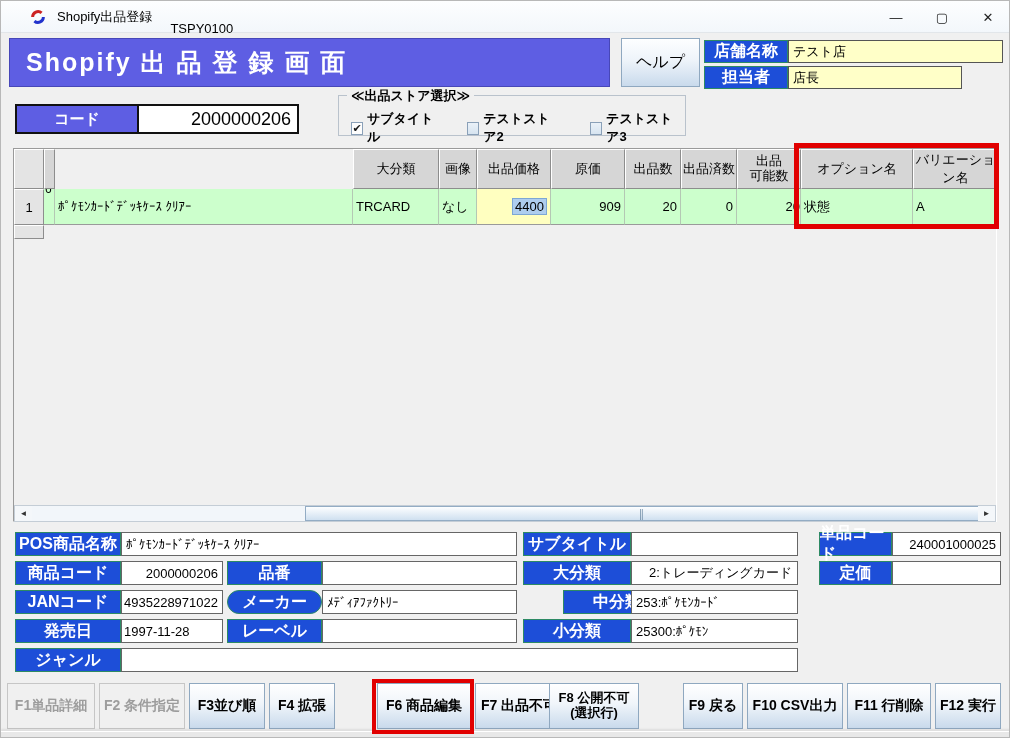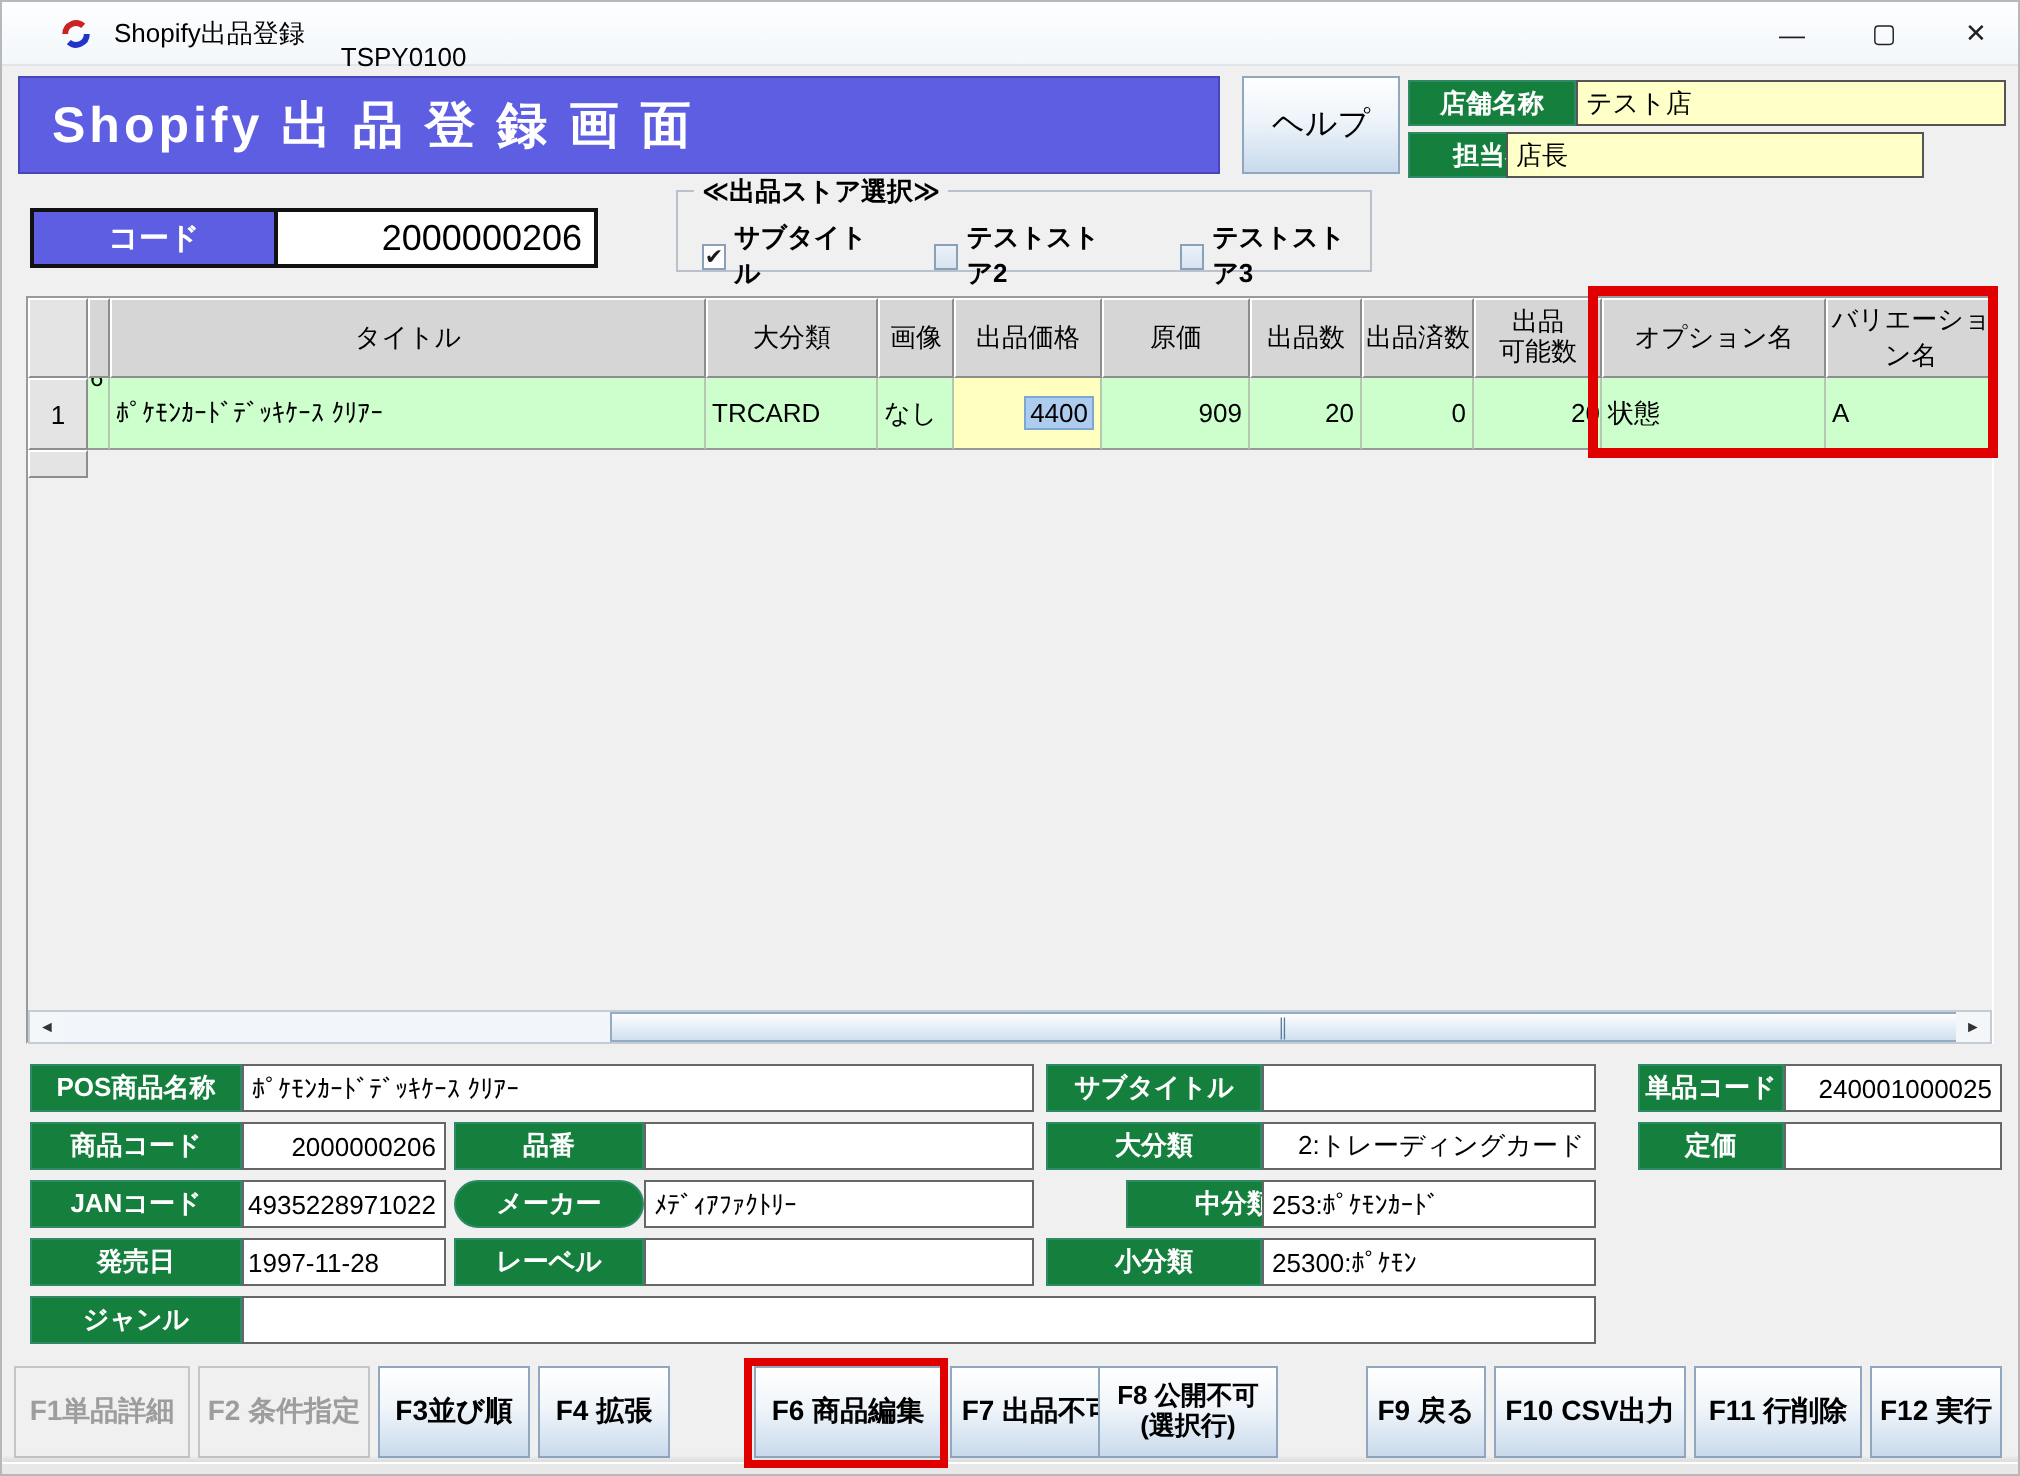--- a/index.html
+++ b/index.html
@@ -23,21 +23,21 @@
     font-size:13px; color:#222; cursor:default; }
 
   
   .banner { left:8px; top:37px; width:601px; height:49px; background:#5e5ee3;
     border:1px solid #4747b8; color:#fff; font-weight:bold; font-size:25px;
     letter-spacing:2px; display:flex; align-items:center; padding-left:16px; }
   .help-btn { left:620px; top:37px; width:79px; height:49px;
     background:linear-gradient(#fdfeff 0%,#eef4fa 45%,#c9daec 100%);
     border:1px solid #8fa8c0; font-size:16px; display:flex; align-items:center;
     justify-content:center; box-shadow:inset 0 1px 0 #fff; }
-  .tag { background:#15803d; color:#fff; font-weight:bold; font-size:13px;
+  .tag { background:#1d4ed8; color:#fff; font-weight:bold; font-size:16px;
     display:flex; align-items:center; justify-content:center; border:1px solid #2d8a64; }
   .yfield { background:#ffffc8; border:1px solid #555; font-size:13px;
     display:flex; align-items:center; padding:0 4px; }
 
   
   .code-box { left:14px; top:103px; width:284px; height:30px; border:2px solid #111; display:flex; }
   .code-label { width:120px; background:#5e5ee3; color:#fff; font-weight:bold; font-size:15px;
     display:flex; align-items:center; justify-content:center; }
   .code-value { flex:1; background:#fff; border-left:2px solid #111; font-size:18px;
     display:flex; align-items:center; justify-content:flex-end; padding-right:6px; }
@@ -117,21 +117,21 @@
     <div class="win-btn">✕</div>
   </div>
 </div>
 
 <div class="abs banner">Shopify 出 品 登 録 画 面</div>
 <div class="abs help-btn">ヘルプ</div>
 
 <div class="abs tag" style="left:703px; top:39px; width:84px; height:23px;">店舗名称</div>
 <div class="abs yfield" style="left:787px; top:39px; width:215px; height:23px;">テスト店</div>
 <div class="abs tag" style="left:703px; top:65px; width:84px; height:23px;">担当者</div>
-<div class="abs yfield" style="left:752px; top:65px; width:209px; height:23px;">店長</div>
+<div class="abs yfield" style="left:787px; top:65px; width:174px; height:23px;">店長</div>
 
 <div class="abs code-box">
   <div class="code-label">コード</div>
   <div class="code-value">2000000206</div>
 </div>
 
 <div class="abs storesel">
   <div class="storesel-legend">≪出品ストア選択≫</div>
   <div class="storesel-items">
     <div class="chk-item">
@@ -146,21 +146,20 @@
       <span class="chk-box"></span>
       <span>テストストア3</span>
     </div>
   </div>
 </div>
 
 <div class="abs grid">
 
   <div class="gcell rowhdr" style="left:0; top:0; width:30px; height:40px;"></div>
   <div class="gcell ghead" style="left:30px; top:0; width:11px; height:40px;"></div>
-  <div class="gcell ghead" style="left:41px; top:0; width:298px; height:40px;">タイトル</div>
   <div class="gcell ghead" style="left:339px; top:0; width:86px; height:40px;">大分類</div>
   <div class="gcell ghead" style="left:425px; top:0; width:38px; height:40px;">画像</div>
   <div class="gcell ghead" style="left:463px; top:0; width:74px; height:40px;">出品価格</div>
   <div class="gcell ghead" style="left:537px; top:0; width:74px; height:40px;">原価</div>
   <div class="gcell ghead" style="left:611px; top:0; width:56px; height:40px;">出品数</div>
   <div class="gcell ghead" style="left:667px; top:0; width:56px; height:40px;">出品済数</div>
   <div class="gcell ghead pre" style="left:723px; top:0; width:64px; height:40px;">出品
 可能数</div>
   <div class="gcell ghead" style="left:787px; top:0; width:112px; height:40px;">オプション名</div>
   <div class="gcell ghead" style="left:899px; top:0; width:85px; height:40px;">バリエーション名</div>

